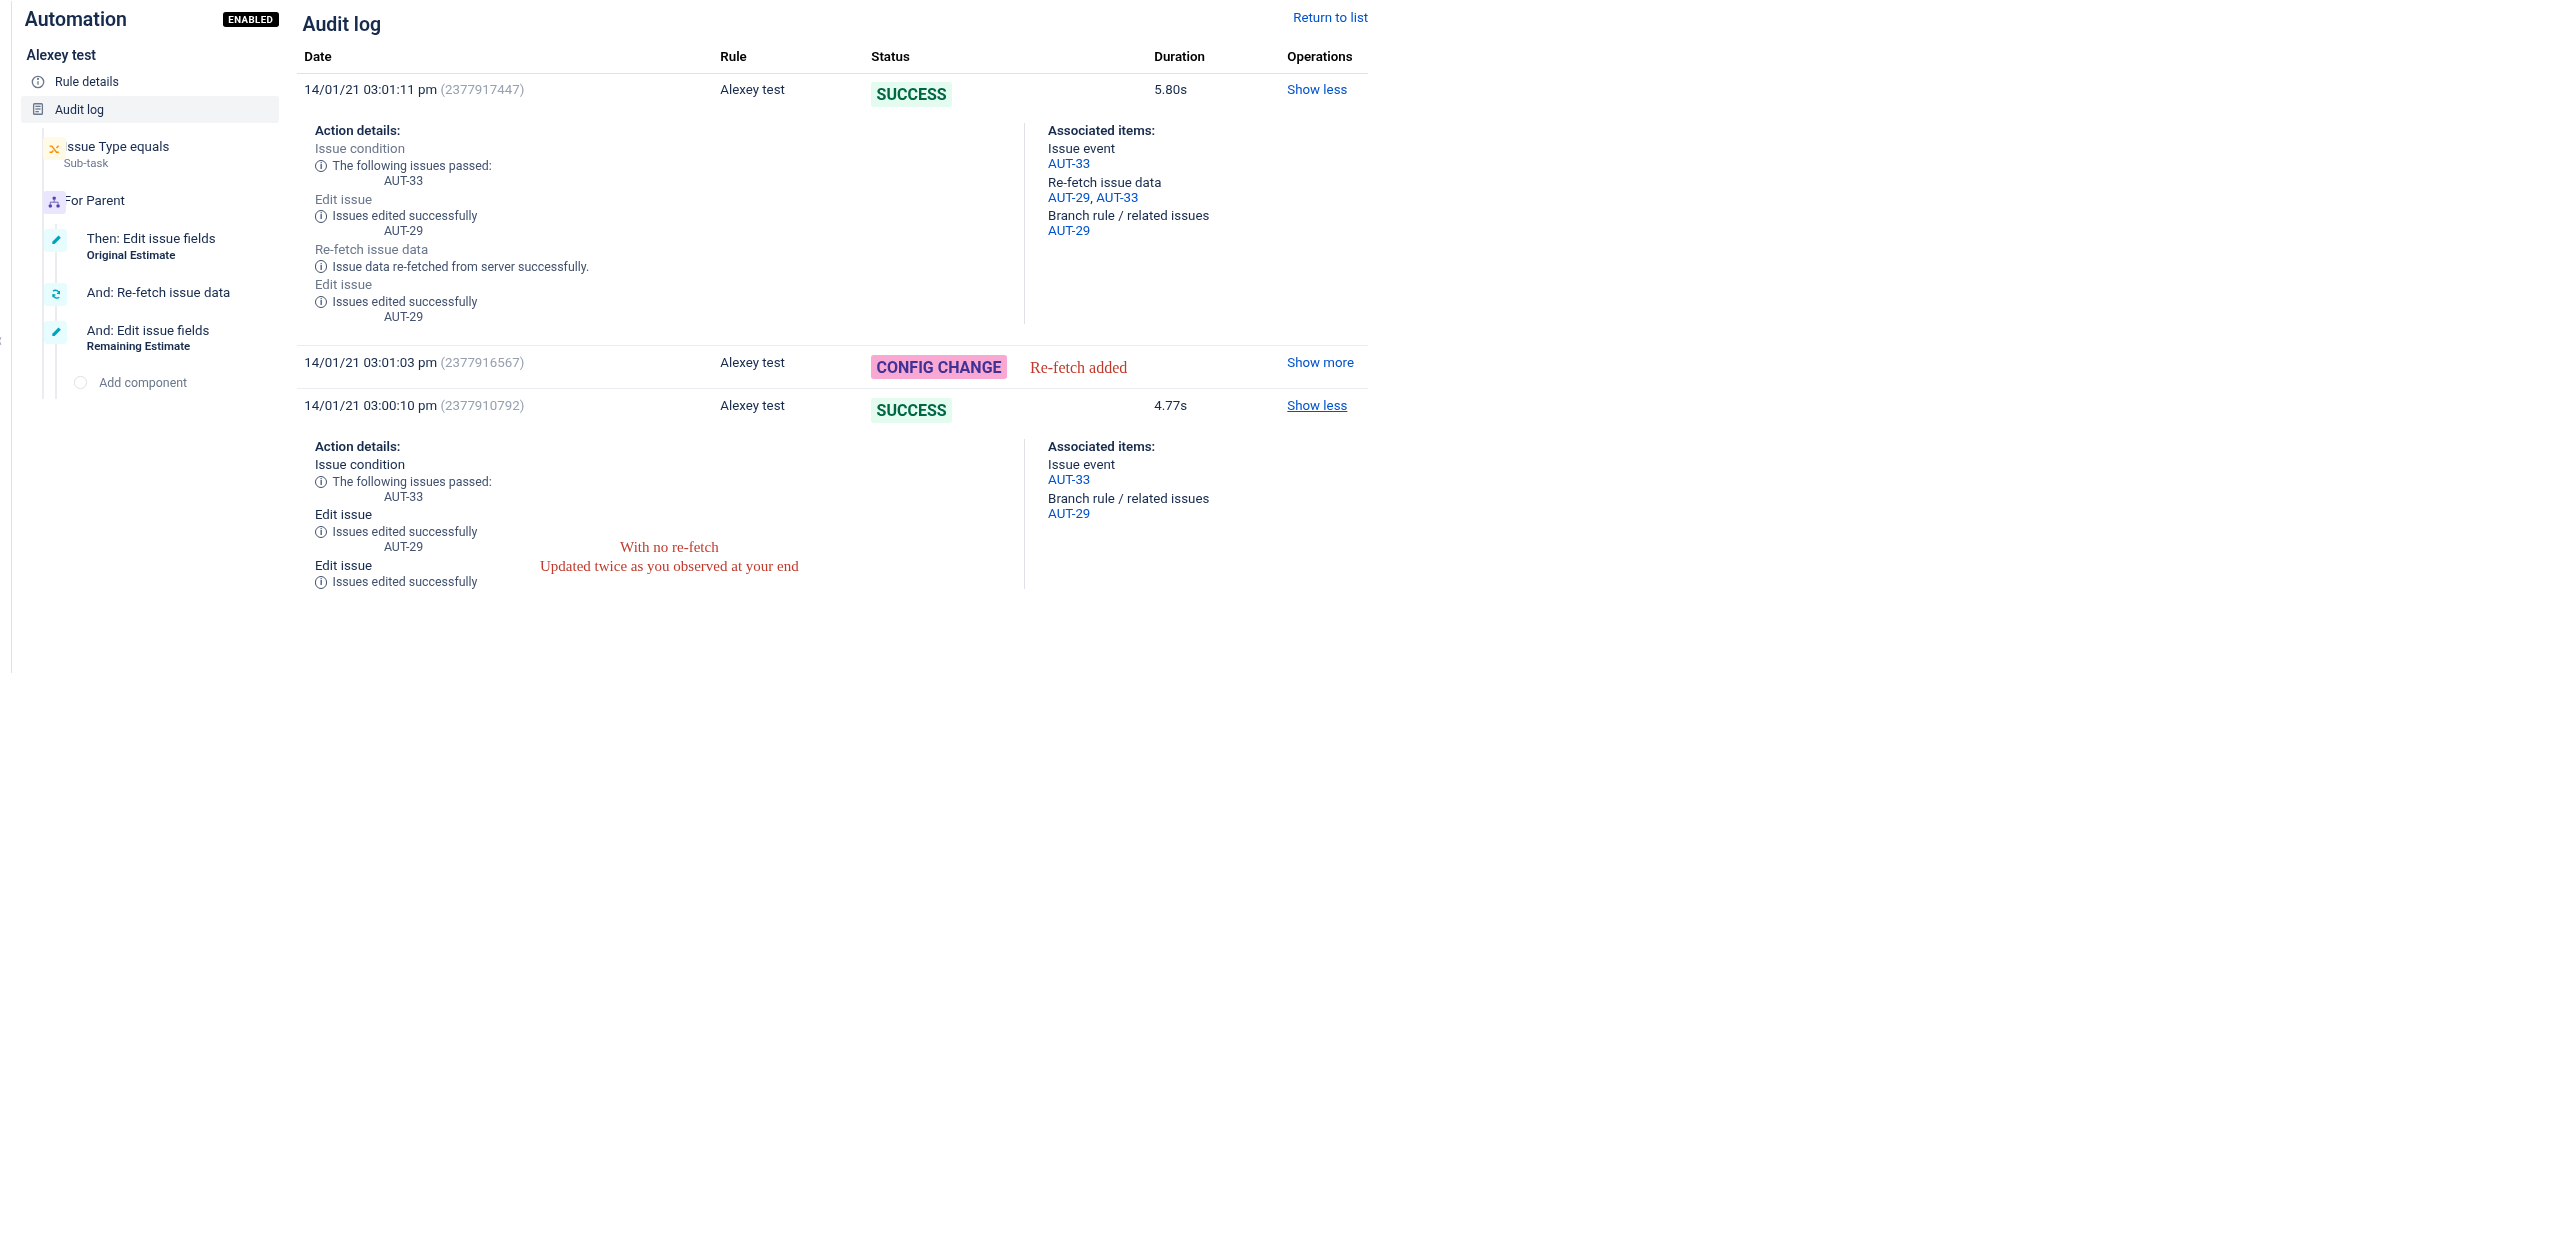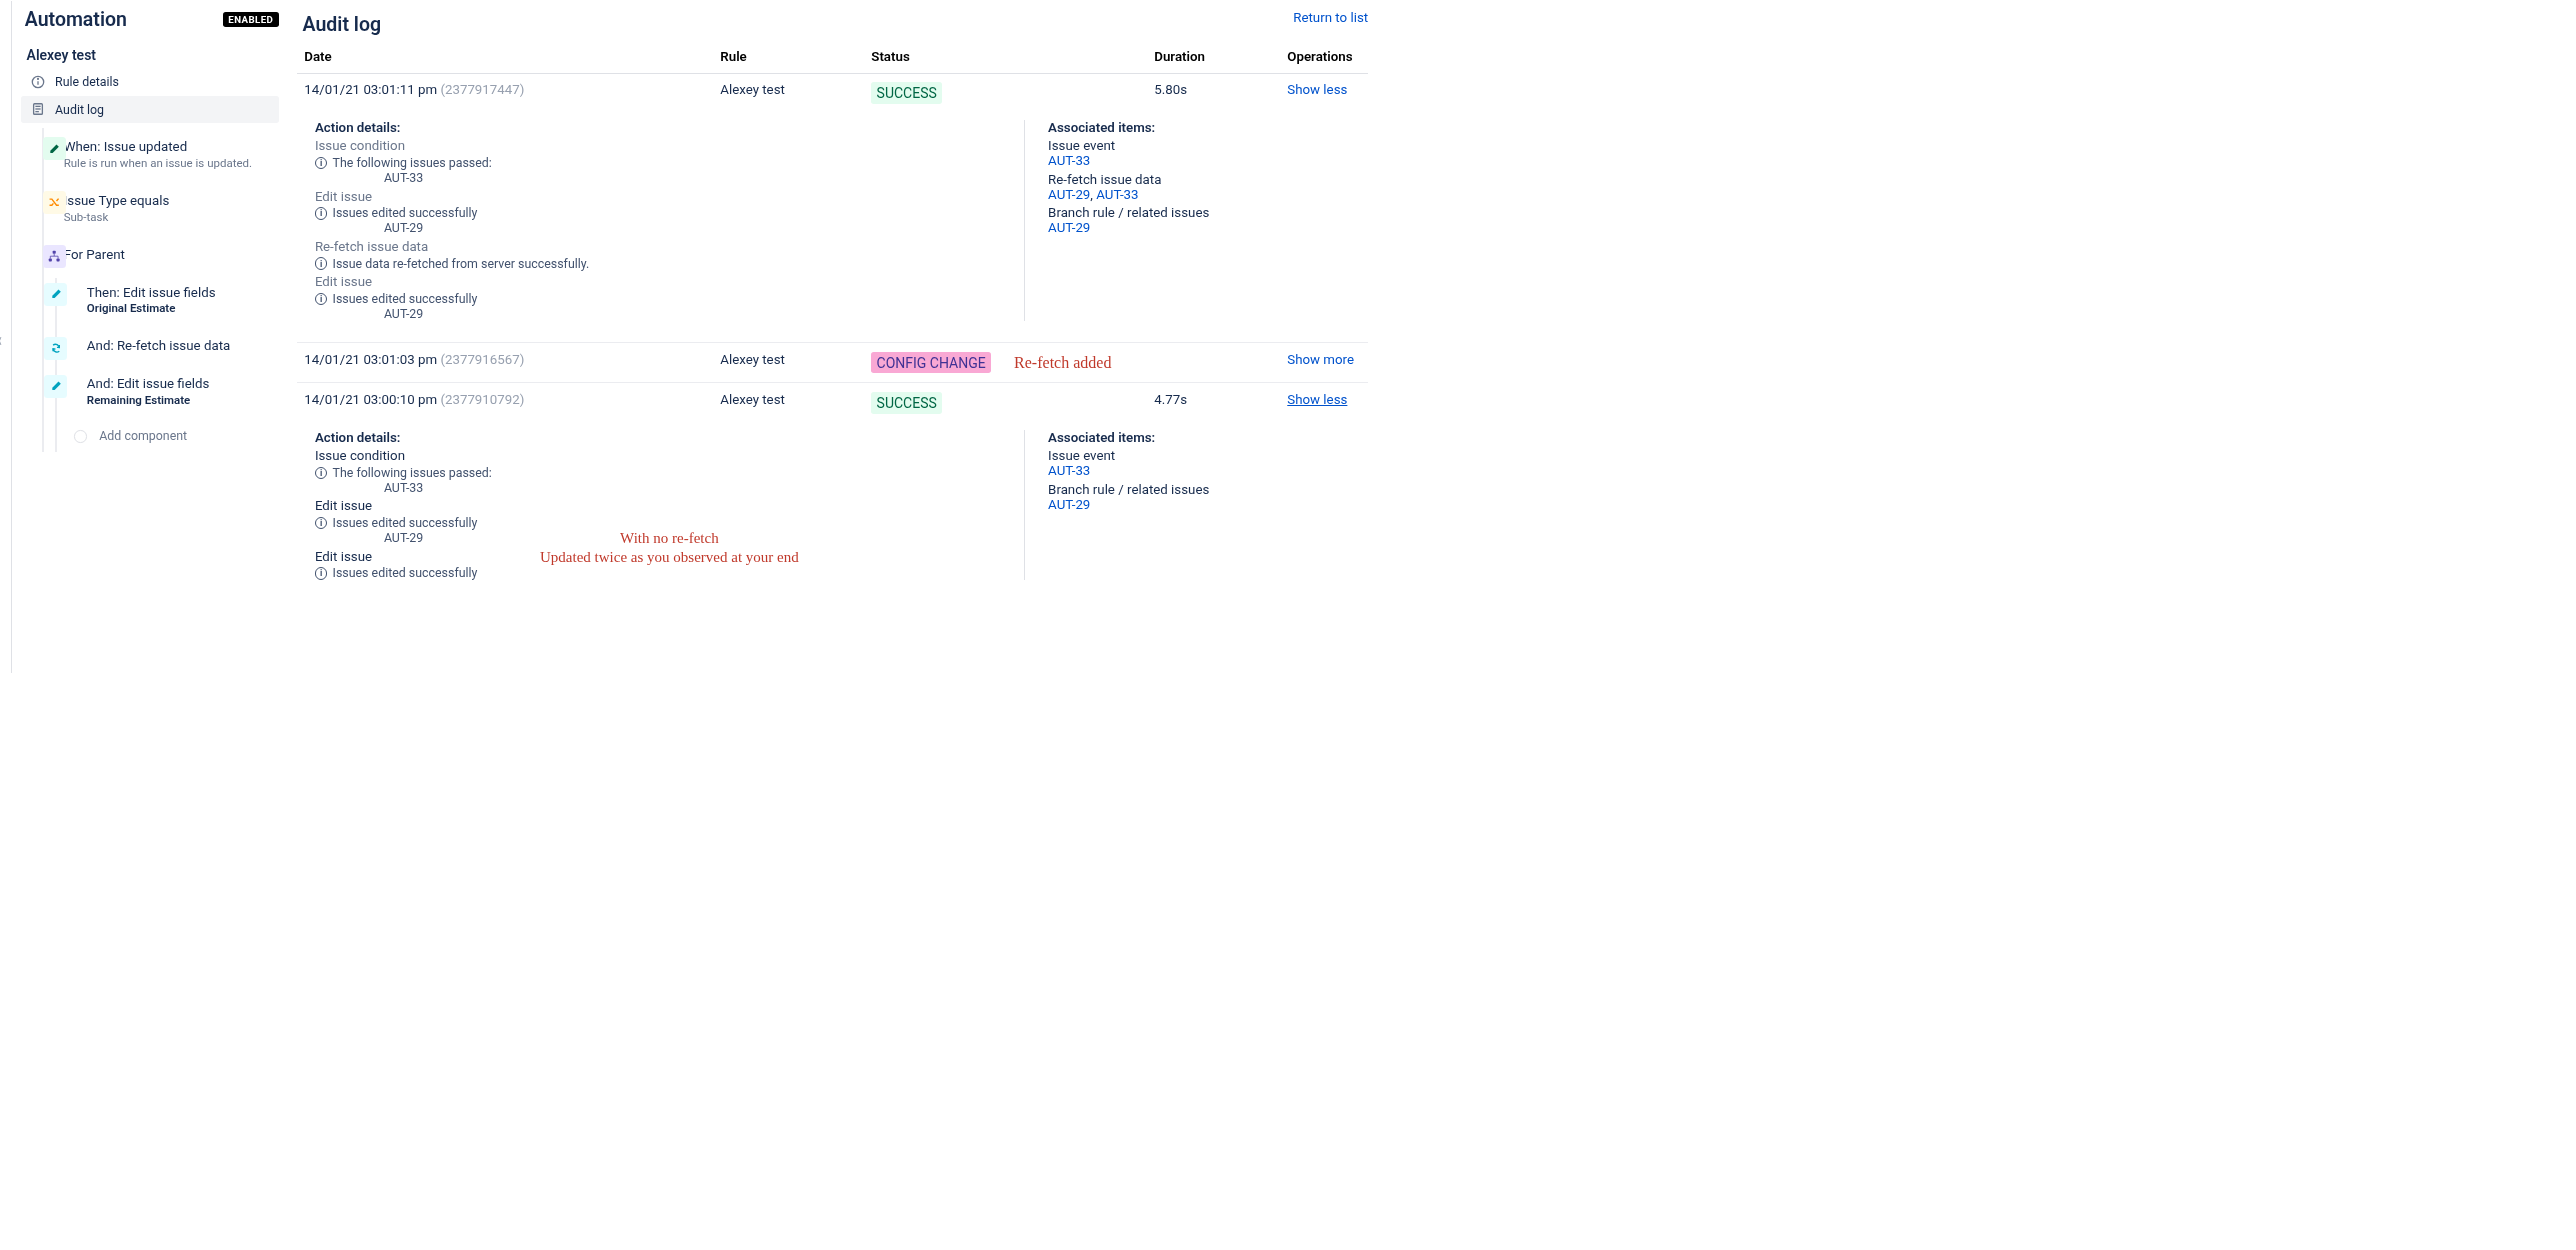--- a/index.html
+++ b/index.html
@@ -80,21 +80,21 @@
   .prev { font-size:13.3px; color:#172b4d; cursor:pointer; }
 
   table { width:100%; border-collapse:collapse; }
   thead th {
     text-align:left; font-weight:600; font-size:13.3px; color:#000000;
     padding: 8.9px 7px; border-bottom:1.8px solid #dfe1e6;
   }
   tbody td { padding: 8.9px 7px; vertical-align: top; font-size:13.3px; }
   .row-main td { border-top:0.9px solid #ebecf0; }
   .ts-id { color:#97a0af; }
-  .pill { display:inline-block; font-size:14px; font-weight:400; border-radius:2.7px; padding:2.7px 5.3px; }
+  .pill { display:inline-block; font-size:16px; font-weight:700; border-radius:2.7px; padding:2.7px 5.3px; }
   .pill.success { background:#e3fcef; color:#006644; }
   .pill.cfg { background:#f9a8d4; color:#403294; }
   .oper { color:#0052cc; cursor:pointer; }
   .oper.u { text-decoration: underline; }
 
   .detail-row td { padding-top: 3.5px; }
   .detail-wrap { display:flex; padding: 3.5px 0 12.4px 10.6px; }
   .detail-left { flex:1; padding-right: 26.6px; }
   .detail-right { border-left:0.9px solid #dfe1e6; padding-left: 23px; width: 337px; }
   .d-head { font-weight:600; font-size:13.3px; margin-bottom:3.5px; color:#172b4d; }
@@ -141,29 +141,20 @@
             <rect x="3" y="2" width="10" height="12" rx="1"></rect>
             <line x1="5" y1="5" x2="11" y2="5"></line>
             <line x1="5" y1="8" x2="11" y2="8"></line>
             <line x1="5" y1="11" x2="9" y2="11"></line>
           </svg>
       </span>
       <span>Audit log</span>
     </div>
 
     <div class="flow">
-      <div class="step">
-        <div class="step-icon ic-green">
-          <svg viewBox="0 0 16 16" fill="#006644">
-              <path d="M11 2l3 3-8 8H3v-3l8-8z"></path>
-            </svg>
-        </div>
-        <div class="step-title">When: Issue updated</div>
-        <div class="step-sub">Rule is run when an issue is updated.</div>
-      </div>
 
       <div class="step">
         <div class="step-icon ic-yellow">
           <svg viewBox="0 0 16 16" fill="none" stroke="#ff8b00" stroke-width="1.8">
               <path d="M2 4h3l6 8h3M2 12h3l2-2.5M11 6.5L13 4h1"></path>
             </svg>
         </div>
         <div class="step-title">Issue Type equals</div>
         <div class="step-sub">Sub-task</div>
       </div>

